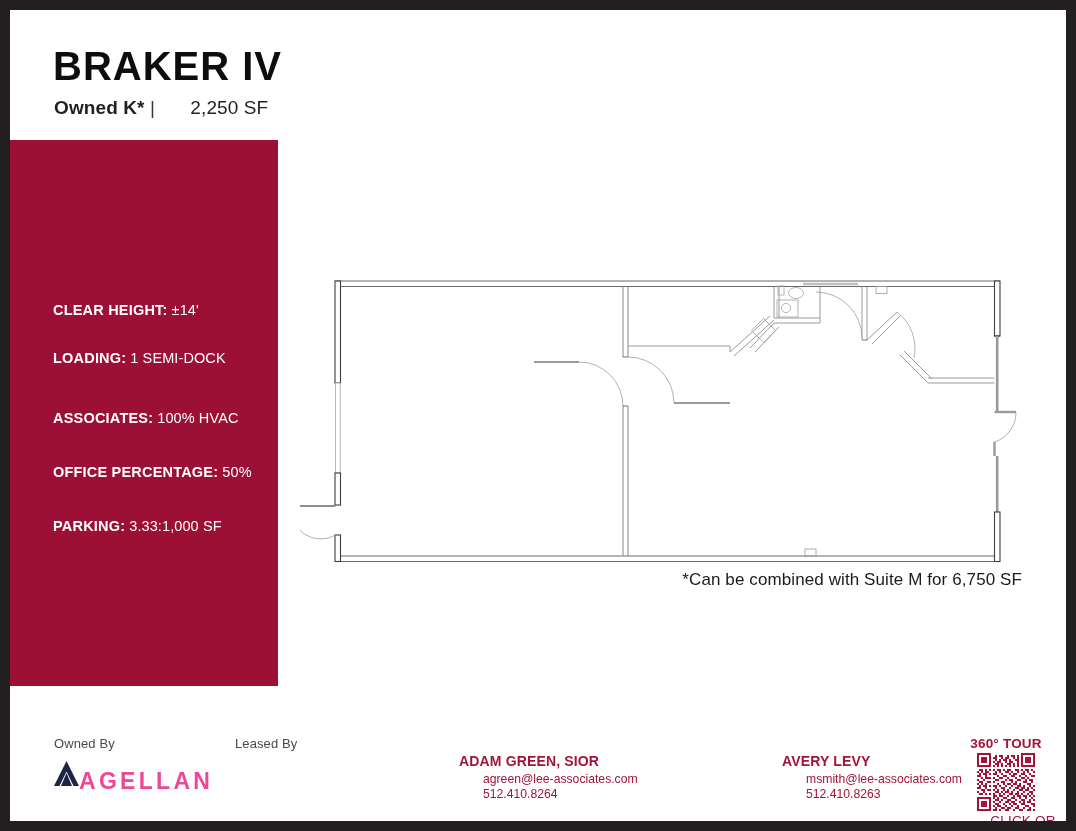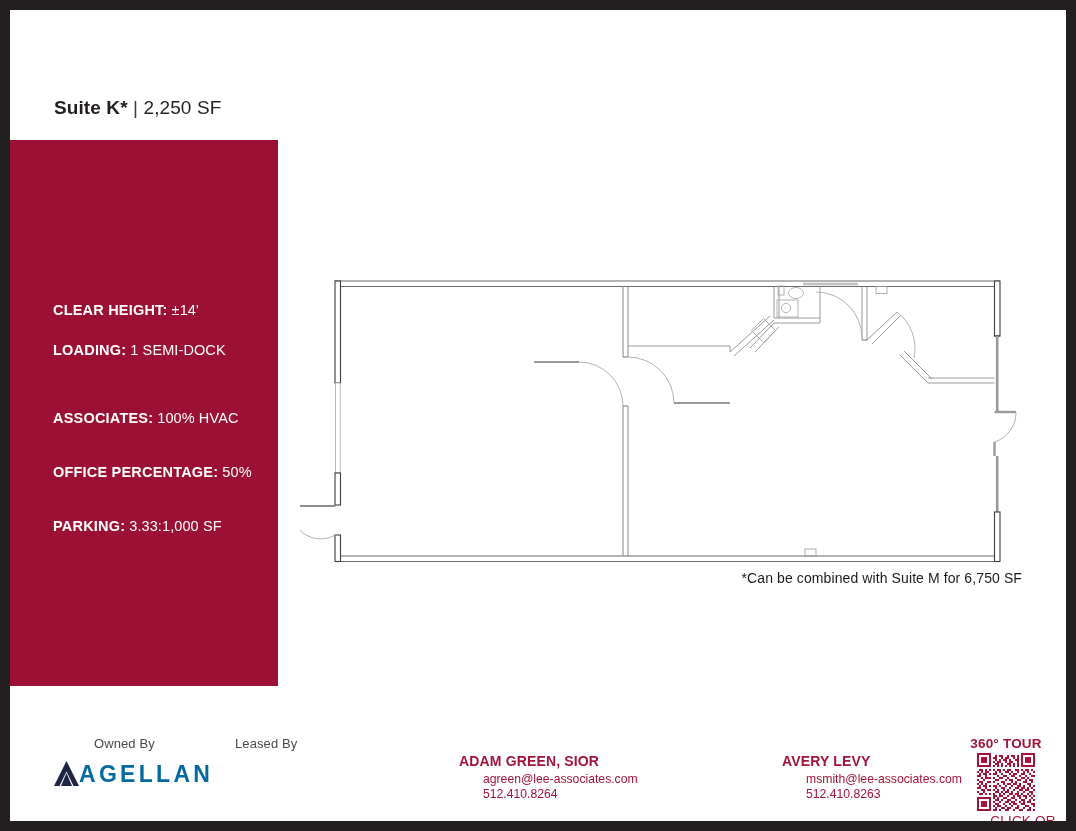--- a/index.html
+++ b/index.html
@@ -43,21 +43,21 @@
   #subtitle {
     position: absolute;
     left: 44px;
     top: 87px;
     font-size: 19px;
     color: #231f20;
     letter-spacing: .1px;
   }
   #subtitle .suite { font-weight: 700; }
   #subtitle .sep { font-weight: 400; color:#3a3a3a; }
-  #subtitle .area { font-weight: 400; }
+  #subtitle .area { font-weight: 400; margin-left: 30px; }
 
   
   #specs {
     position: absolute;
     left: 0;
     top: 130px;
     width: 268px;
     height: 546px;
     background: #9b1034;
   }
@@ -72,79 +72,79 @@
   }
   .spec-row .lbl {
     font-weight: 700;
     letter-spacing: .2px;
   }
   .spec-row .val {
     font-weight: 400;
     letter-spacing: .1px;
   }
   #spec-0 { top: 163px; }
-  #spec-1 { top: 203px; }
+  #spec-1 { top: 211px; }
   #spec-2 { top: 271px; }
   #spec-3 { top: 325px; }
   #spec-4 { top: 379px; }
 
   
   #plan-wrap {
     position: absolute;
     left: 290px;
     top: 250px;
     width: 755px;
     height: 320px;
   }
   #plan-wrap svg { display: block; }
 
   #plan-note {
     position: absolute;
     right: 44px;
     top: 560px;
-    font-size: 14px;
+    font-size: 17px;
     color: #1b1b1b;
     letter-spacing: .1px;
   }
 
   
   #footer {
     position: absolute;
     left: 0;
     top: 700px;
     width: 1056px;
     height: 111px;
     background: #ffffff;
   }
 
   .owner-cap {
     position: absolute;
     font-size: 13px;
     color: #4a4a4a;
     letter-spacing: .1px;
   }
-  #owned-cap { left: 44px; top: 26px; margin-left: 40px; }
+  #owned-cap { left: 44px; top: 26px; }
   #leased-cap { left: 225px; top: 26px; }
 
   
   #agellan {
     position: absolute;
     left: 43px;
     top: 50px;
     width: 165px;
     height: 28px;
   }
   #agellan-text {
     position: absolute;
     left: 26px;
-    top: 1px;
+    top: 8px;
     font-size: 23px;
     font-weight: 700;
     letter-spacing: 3.3px;
-    color: #0369a1;
+    color: #ec4899;
     font-family: "Liberation Sans", sans-serif;
   }
 
   
   #lee {
     position: absolute;
     left: 226px;
     top: 47px;
     width: 196px;
     height: 54px;
@@ -227,22 +227,23 @@
     margin-top: 2px;
     margin-left: 34px;
   }
 </style>
 </head>
 <body>
 
 <div id="page">
 
   <div id="header">
+    <div id="title">BRAKER IV</div>
     <div id="subtitle">
-      <span class="suite">Suite K*</span>
+      <span class="suite">Owned K*</span>
       <span class="sep">|</span>
       <span class="area">2,250 SF</span>
     </div>
   </div>
 
   <div id="specs">
     <div class="spec-row" id="spec-0">
       <span class="lbl">CLEAR HEIGHT:</span>
       <span class="val">±14'</span>
     </div>

